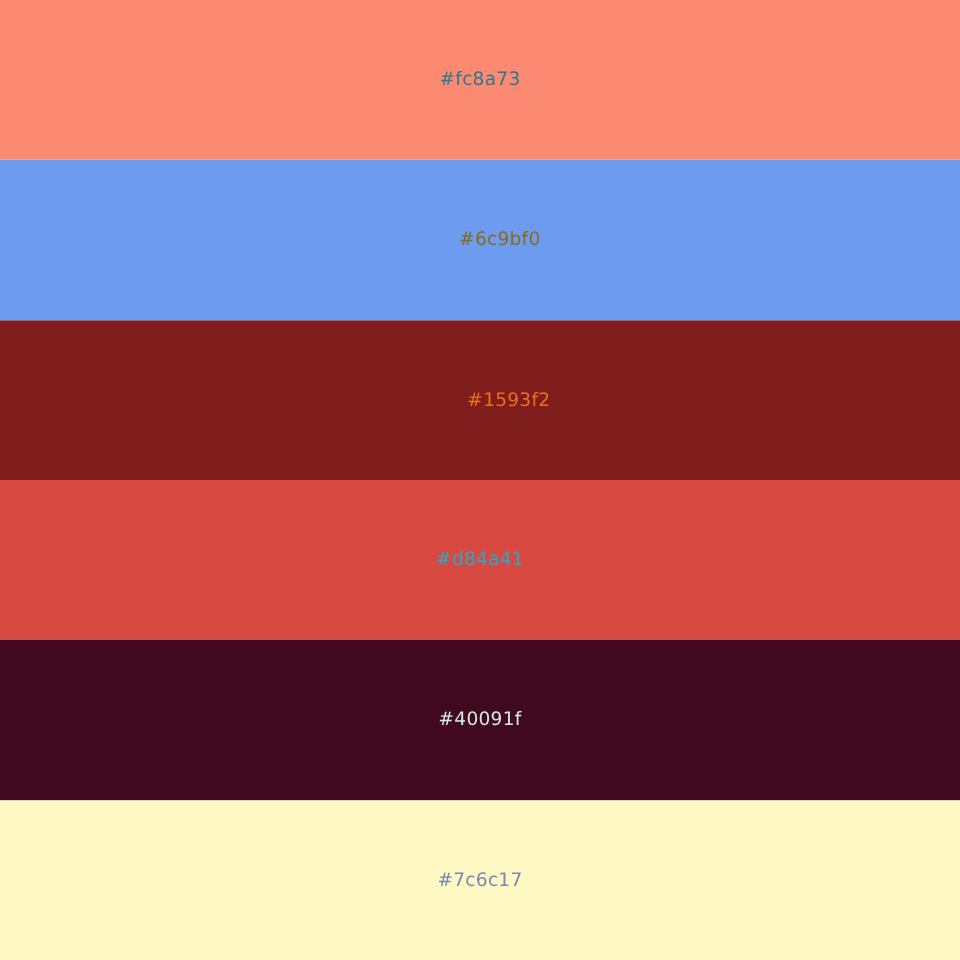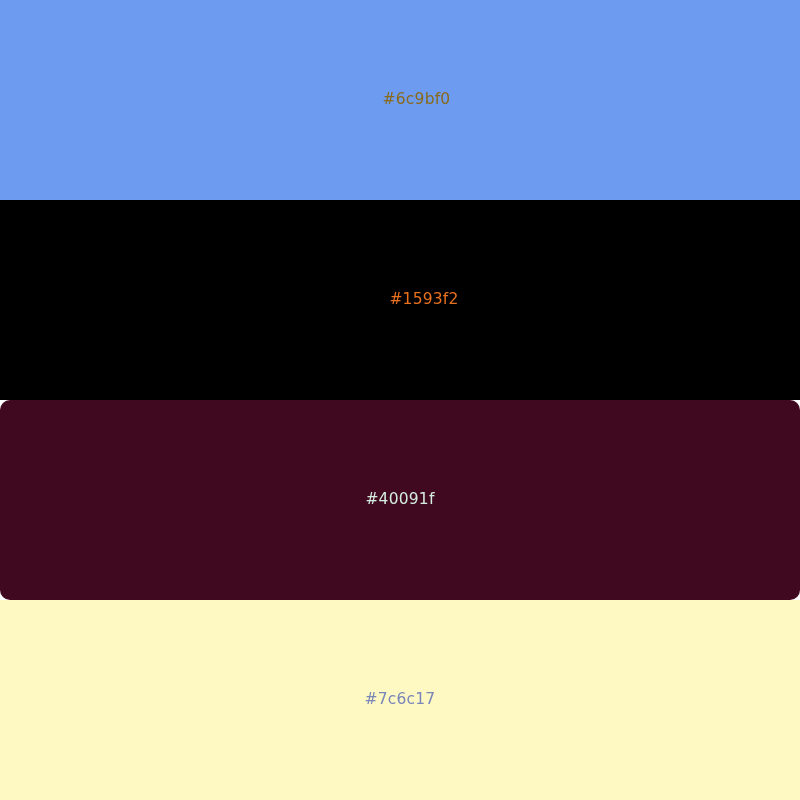--- a/index.html
+++ b/index.html
@@ -36,31 +36,37 @@
     line-height: 1;
     white-space: nowrap;
     user-select: text;
   }
 </style>
 </head>
 <body style="background-color: rgb(255, 255, 255);">
 
 <div id="palette">
 
+  <div class="swatch" style="background-color: rgb(252, 138, 115);">
+    <span class="swatch-label" style="color: rgb(42, 122, 140);">#fc8a73</span>
+  </div>
 
   <div class="swatch" style="background-color: rgb(108, 155, 240); padding-left: 33px;">
     <span class="swatch-label" style="color: rgb(138, 106, 24);">#6c9bf0</span>
   </div>
 
-  <div class="swatch" style="background-color: #000000; padding-left: 48px;">
+  <div class="swatch" style="background-color: #7f1d1d; padding-left: 48px;">
     <span class="swatch-label" style="color: rgb(232, 112, 31);">#1593f2</span>
   </div>
 
+  <div class="swatch" style="background-color: rgb(216, 74, 65);">
+    <span class="swatch-label" style="color: rgb(42, 168, 196);">#d84a41</span>
+  </div>
 
-  <div class="swatch" style="background-color: rgb(64, 9, 31); border-radius: 10px;">
+  <div class="swatch" style="background-color: rgb(64, 9, 31);">
     <span class="swatch-label" style="color: rgb(213, 237, 224);">#40091f</span>
   </div>
 
   <div class="swatch" style="background-color: #fef9c3;">
     <span class="swatch-label" style="color: rgb(122, 134, 184);">#7c6c17</span>
   </div>
 
 </div>
 
 </body></html>

